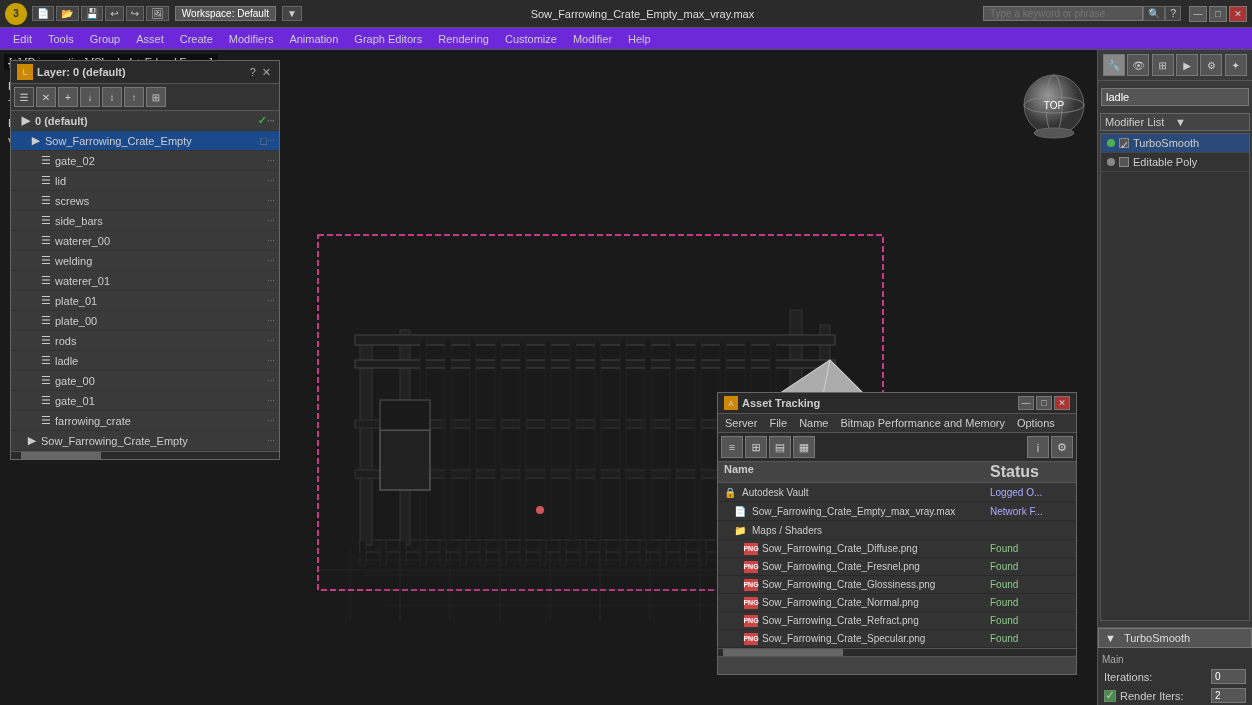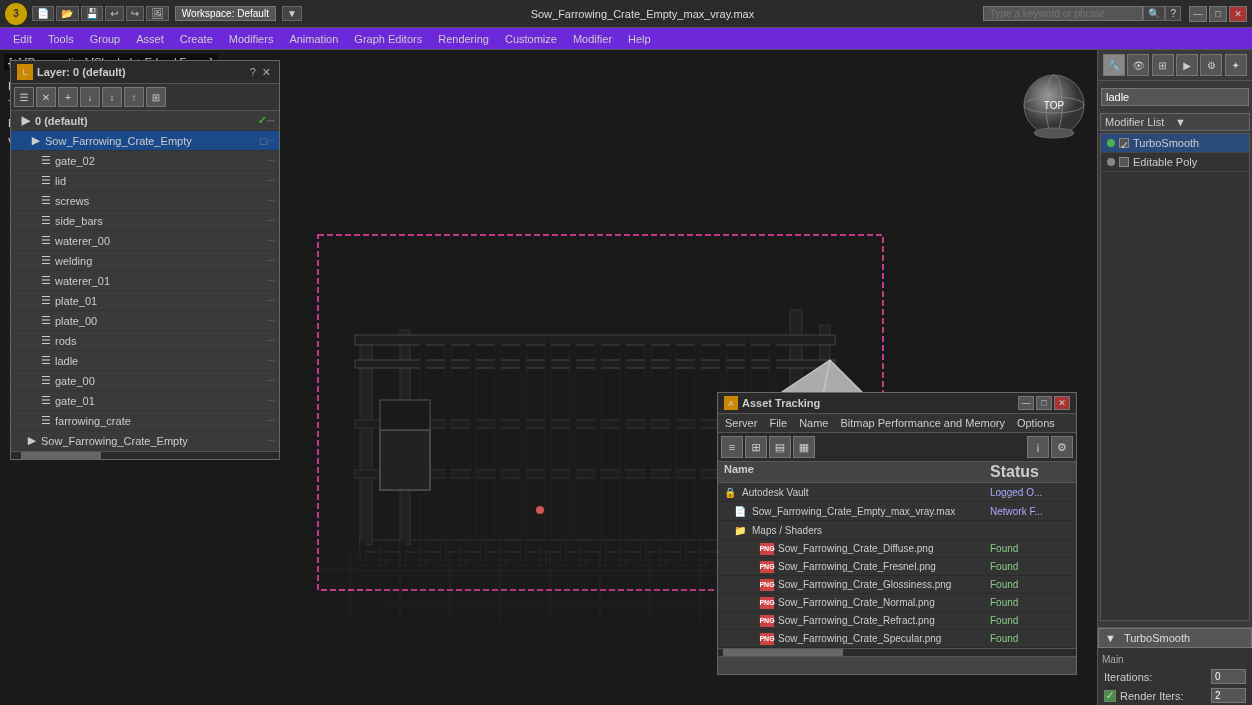--- a/index.html
+++ b/index.html
@@ -90,21 +90,21 @@
     #asset-toolbar .at-btn { width: 22px; height: 22px; background: #555; border: 1px solid #777; display: flex; align-items: center; justify-content: center; font-size: 11px; color: #ccc; cursor: pointer; }
     #asset-toolbar .spacer { flex: 1; }
 
     #asset-table-header { display: flex; align-items: flex-start; padding: 1px 6px; background: #444; border-bottom: 1px solid #555; }
     #asset-table-header .col-name { flex: 1; font-size: 11px; font-weight: bold; color: #ccc; }
     #asset-table-header .col-status { width: 80px; font-size: 16px; font-weight: bold; color: #ccc; }
 
     #asset-list { background: #333; max-height: 200px; overflow-y: auto; }
     .asset-row { display: flex; align-items: center; padding: 2px 6px; border-bottom: 1px solid #2a2a2a; font-size: 10px; min-height: 18px; }
     .asset-row.indent1 { padding-left: 16px; }
-    .asset-row.indent2 { padding-left: 42px; }
+    .asset-row.indent2 { padding-left: 26px; }
     .asset-row .ar-icon { width: 14px; height: 14px; margin-right: 4px; flex-shrink: 0; display: flex; align-items: center; justify-content: center; }
     .asset-row .ar-name { flex: 1; color: #ccc; }
     .asset-row .ar-status { width: 80px; color: #88cc88; font-size: 10px; }
     .asset-row .ar-status.network { color: #aaaaff; }
     .asset-row .png-icon { width: 14px; height: 12px; background: #cc4444; color: #fff; font-size: 7px; display: flex; align-items: center; justify-content: center; font-weight: bold; margin-right: 4px; }
 
     #asset-scrollbar { height: 8px; background: #2a2a2a; border-top: 1px solid #555; }
     #asset-scrollbar-thumb { height: 8px; width: 120px; background: #666; margin-left: 5px; }
     #asset-input { height: 18px; background: #444; border-top: 1px solid #555; }
 

